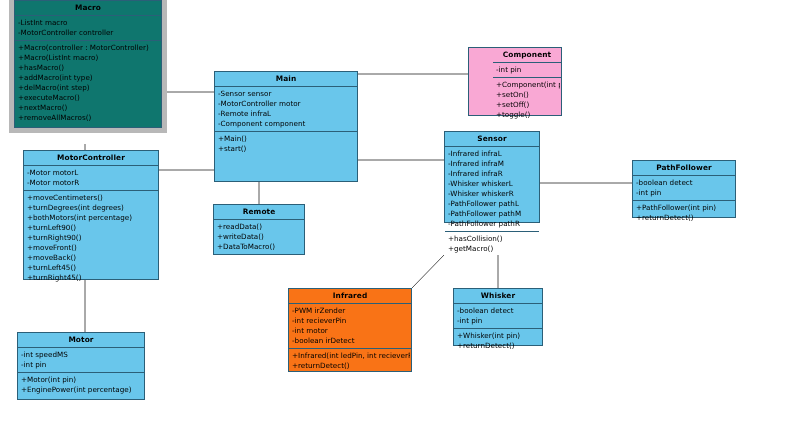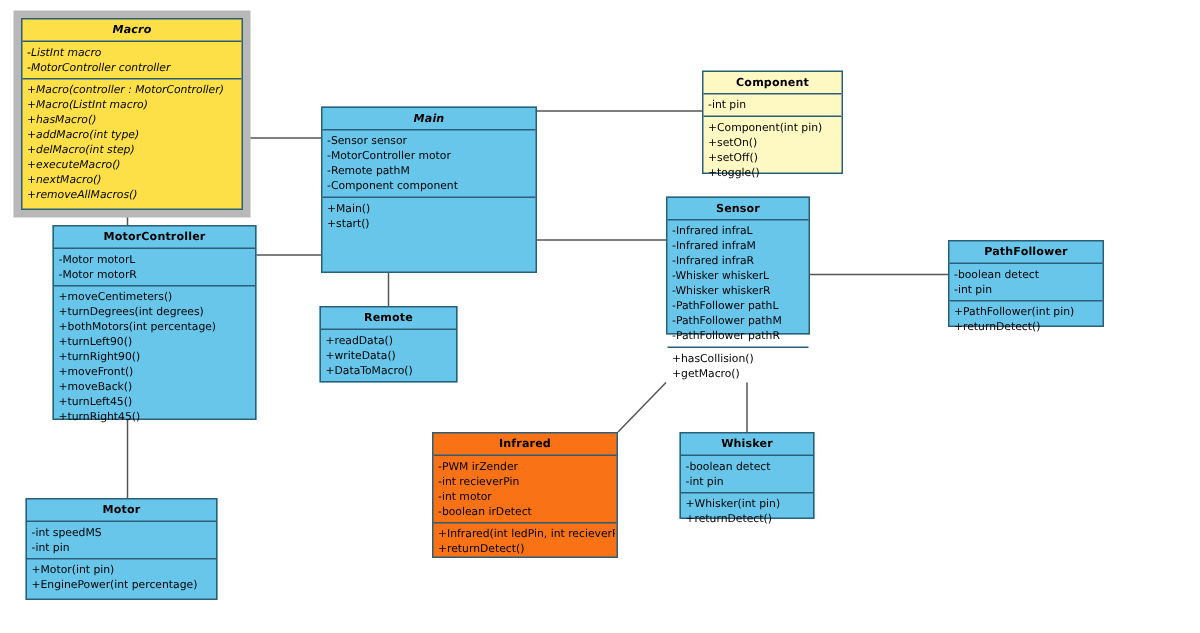--- a/index.html
+++ b/index.html
@@ -76,38 +76,38 @@
       <path d="M85,144 L85,150" stroke="#555555" stroke-width="1" fill="none"></path>
       <path d="M153,170 L214,170" stroke="#555555" stroke-width="1" fill="none"></path>
       <path d="M85,280 L85,332" stroke="#555555" stroke-width="1" fill="none"></path>
       <path d="M358,74 L468,74" stroke="#555555" stroke-width="1" fill="none"></path>
       <path d="M358,160 L444,160" stroke="#555555" stroke-width="1" fill="none"></path>
       <path d="M259,182 L259,204" stroke="#555555" stroke-width="1" fill="none"></path>
       <path d="M540,183 L632,183" stroke="#555555" stroke-width="1" fill="none"></path>
       <path d="M498,255 L498,288" stroke="#555555" stroke-width="1" fill="none"></path>
       <path d="M444,255 L412,288" stroke="#555555" stroke-width="1" fill="none"></path>
     </svg>
-<div class="uml-class selected" style="left: 14px; top: 12px; width: 148px; height: 128px; background: #fde047; border-color: rgb(43, 95, 120); font-style: italic;">
+<div class="uml-class selected" style="left: 14px; top: 0; width: 148px; height: 128px; background: #0f766e; border-color: rgb(43, 95, 120);">
       <div class="cls-name" style="border-bottom-color: rgb(43, 95, 120);">Macro</div>
       <div class="cls-section" style="border-bottom-color: rgb(43, 95, 120);">
         <div class="member">-ListInt macro</div>
         <div class="member">-MotorController controller</div>
       </div>
       <div class="cls-section empty-tail">
         <div class="member">+Macro(controller : MotorController)</div>
         <div class="member">+Macro(ListInt macro)</div>
         <div class="member">+hasMacro()</div>
         <div class="member">+addMacro(int type)</div>
         <div class="member">+delMacro(int step)</div>
         <div class="member">+executeMacro()</div>
         <div class="member">+nextMacro()</div>
         <div class="member">+removeAllMacros()</div>
       </div>
     </div>
-    <div class="uml-class" style="left: 35px; top: 150px; width: 136px; height: 130px; background: rgb(105, 198, 235); border-color: rgb(43, 95, 120);">
+    <div class="uml-class" style="left: 23px; top: 150px; width: 136px; height: 130px; background: rgb(105, 198, 235); border-color: rgb(43, 95, 120);">
       <div class="cls-name" style="border-bottom-color: rgb(43, 95, 120);">MotorController</div>
       <div class="cls-section" style="border-bottom-color: rgb(43, 95, 120);">
         <div class="member">-Motor motorL</div>
         <div class="member">-Motor motorR</div>
       </div>
       <div class="cls-section empty-tail">
         <div class="member">+moveCentimeters()</div>
         <div class="member">+turnDegrees(int degrees)</div>
         <div class="member">+bothMotors(int percentage)</div>
         <div class="member">+turnLeft90()</div>
@@ -123,41 +123,41 @@
       <div class="cls-section" style="border-bottom-color: rgb(43, 95, 120);">
         <div class="member">-int speedMS</div>
         <div class="member">-int pin</div>
       </div>
       <div class="cls-section empty-tail">
         <div class="member">+Motor(int pin)</div>
         <div class="member">+EnginePower(int percentage)</div>
       </div>
     </div>
     <div class="uml-class" style="left: 214px; top: 71px; width: 144px; height: 111px; background: rgb(105, 198, 235); border-color: rgb(43, 95, 120);">
-      <div class="cls-name" style="border-bottom-color: rgb(43, 95, 120); font-style: italic;">Main</div>
+      <div class="cls-name" style="border-bottom-color: rgb(43, 95, 120);">Main</div>
       <div class="cls-section" style="border-bottom-color: rgb(43, 95, 120);">
         <div class="member">-Sensor sensor</div>
         <div class="member">-MotorController motor</div>
-        <div class="member">-Remote pathM</div>
+        <div class="member">-Remote infraL</div>
         <div class="member">-Component component</div>
       </div>
       <div class="cls-section empty-tail">
         <div class="member">+Main()</div>
         <div class="member">+start()</div>
       </div>
     </div>
     <div class="uml-class" style="left: 213px; top: 204px; width: 92px; height: 51px; background: rgb(105, 198, 235); border-color: rgb(43, 95, 120);">
       <div class="cls-name" style="border-bottom-color: rgb(43, 95, 120);">Remote</div>
       <div class="cls-section empty-tail">
         <div class="member">+readData()</div>
         <div class="member">+writeData()</div>
         <div class="member">+DataToMacro()</div>
       </div>
     </div>
-    <div class="uml-class" style="left: 468px; top: 47px; width: 94px; height: 69px; background: #fef9c3; border-color: rgb(43, 95, 120);">
+    <div class="uml-class" style="left: 468px; top: 47px; width: 94px; height: 69px; background: #f9a8d4; border-color: rgb(43, 95, 120); padding-left: 24px;">
       <div class="cls-name" style="border-bottom-color: rgb(43, 95, 120);">Component</div>
       <div class="cls-section" style="border-bottom-color: rgb(43, 95, 120);">
         <div class="member">-int pin</div>
       </div>
       <div class="cls-section empty-tail">
         <div class="member">+Component(int pin)</div>
         <div class="member">+setOn()</div>
         <div class="member">+setOff()</div>
         <div class="member">+toggle()</div>
       </div>

